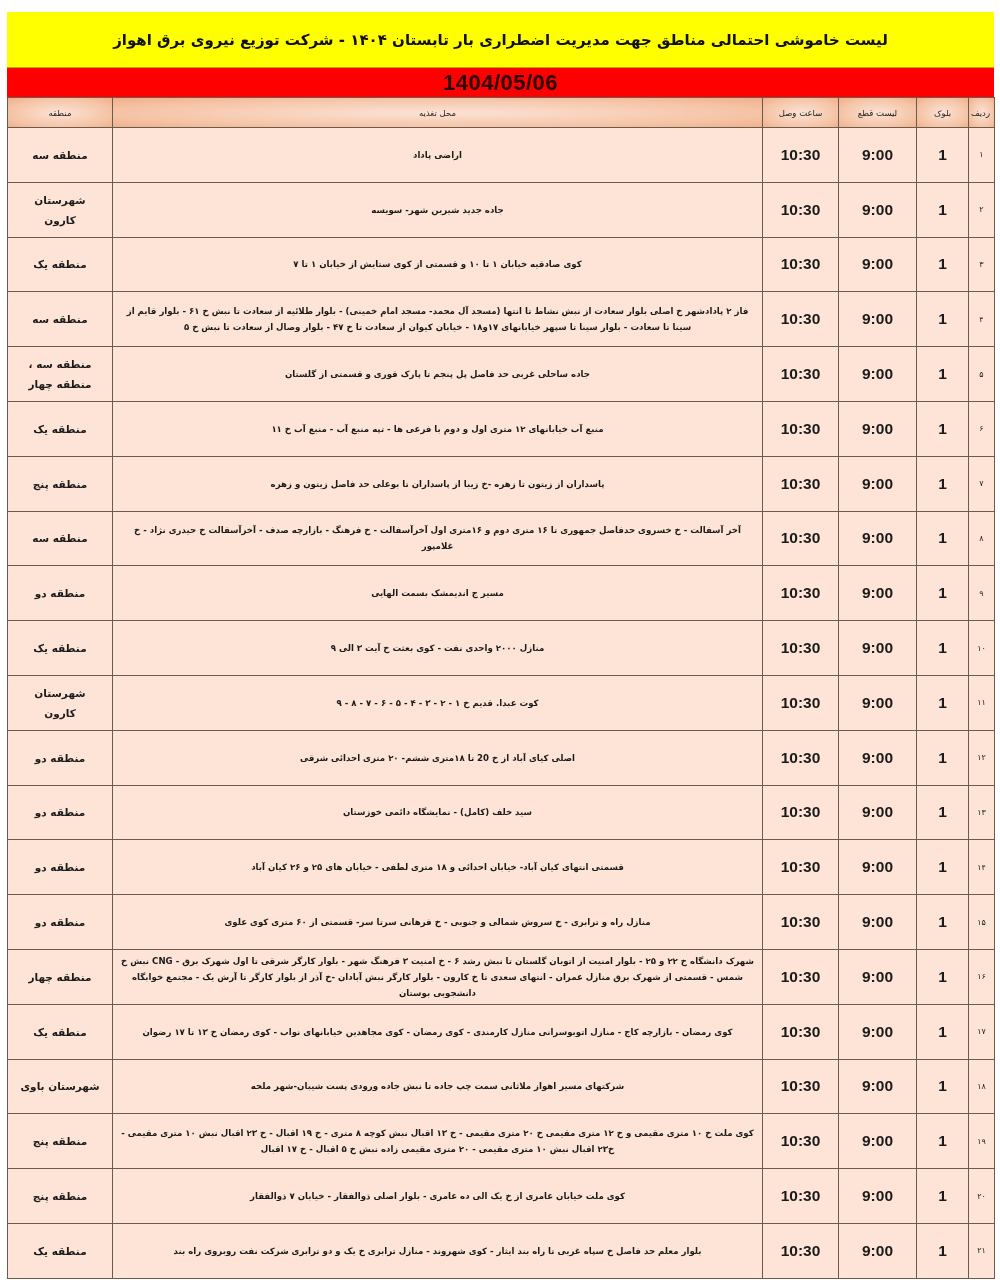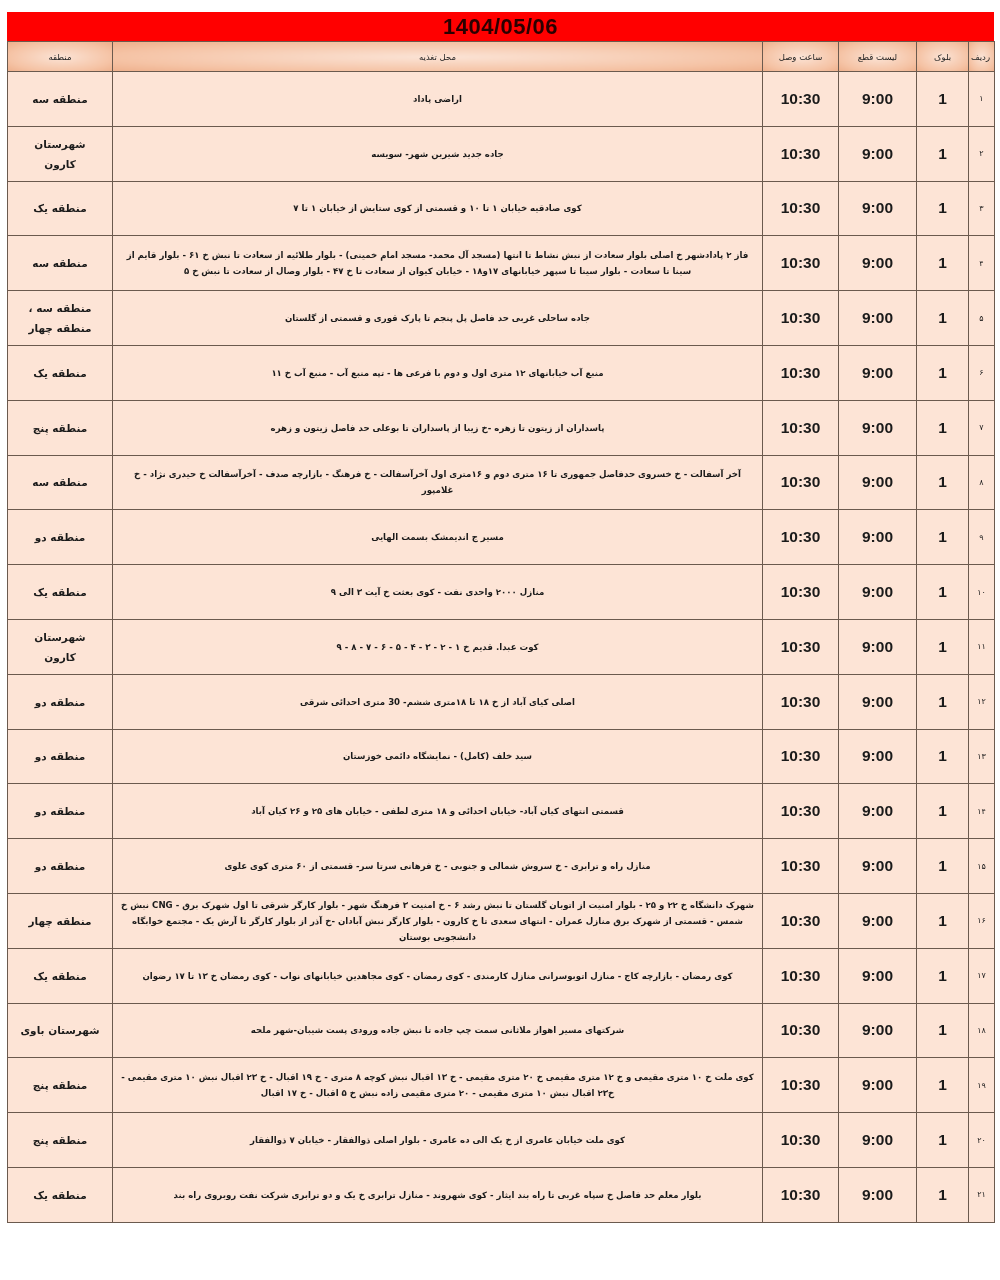--- a/index.html
+++ b/index.html
@@ -101,20 +101,21 @@
     td.idx {
       font-family: "DejaVu Sans", sans-serif;
       font-size: 8px;
       padding: 0;
     }
   </style>
 </head>
 <body>
 
 <div class="sheet">
+  <div class="title-band">لیست خاموشی احتمالی مناطق جهت مدیریت اضطراری بار تابستان ۱۴۰۴ - شرکت توزیع نیروی برق اهواز</div>
   <div class="date-band">1404/05/06</div>
 
   <table>
     <colgroup>
       <col class="c-row">
       <col class="c-block">
       <col class="c-cut">
       <col class="c-con">
       <col class="c-loc">
       <col class="c-area">
@@ -216,21 +217,21 @@
           <td class="time">9:00</td>
           <td class="time">10:30</td>
           <td class="loc">کوت عبدا. قدیم خ ۱ - ۲ - ۳ - ۴ - ۵ - ۶ - ۷ - ۸ - ۹</td>
           <td class="area">شهرستان کارون</td>
         </tr>
         <tr>
           <td class="idx">۱۲</td>
           <td class="block">1</td>
           <td class="time">9:00</td>
           <td class="time">10:30</td>
-          <td class="loc">اصلی کیای آباد از خ ۱۸ تا ۱۸متری ششم- 30 متری احدائی شرقی</td>
+          <td class="loc">اصلی کیای آباد از خ 20 تا ۱۸متری ششم- ۲۰ متری احدائی شرقی</td>
           <td class="area">منطقه دو</td>
         </tr>
         <tr>
           <td class="idx">۱۳</td>
           <td class="block">1</td>
           <td class="time">9:00</td>
           <td class="time">10:30</td>
           <td class="loc">سید خلف (کامل) - نمایشگاه دائمی خوزستان</td>
           <td class="area">منطقه دو</td>
         </tr>

